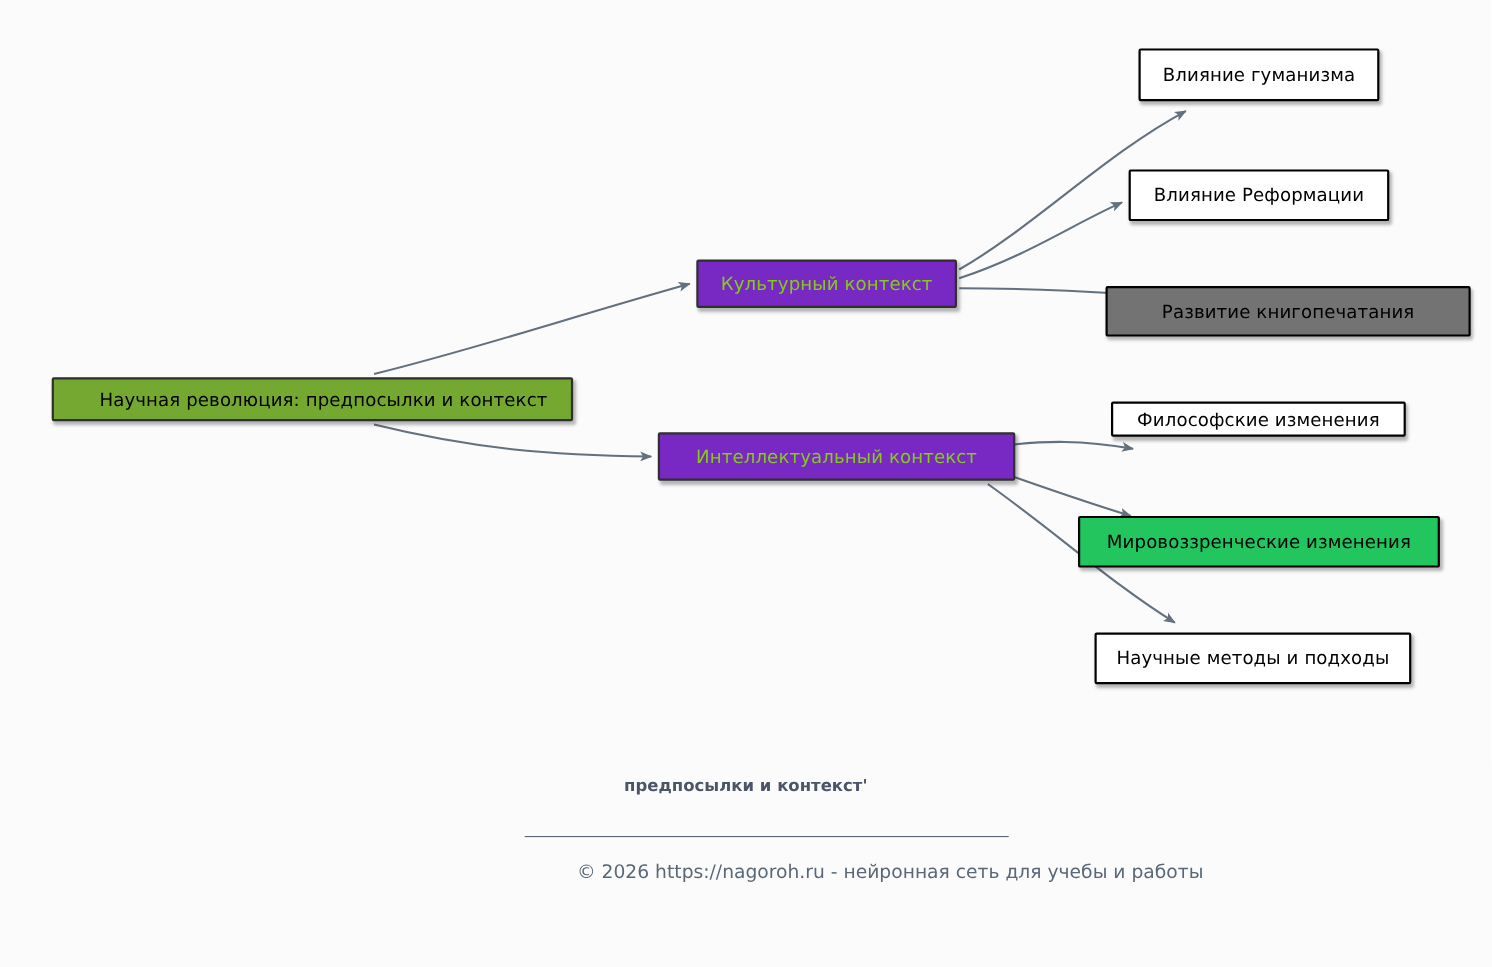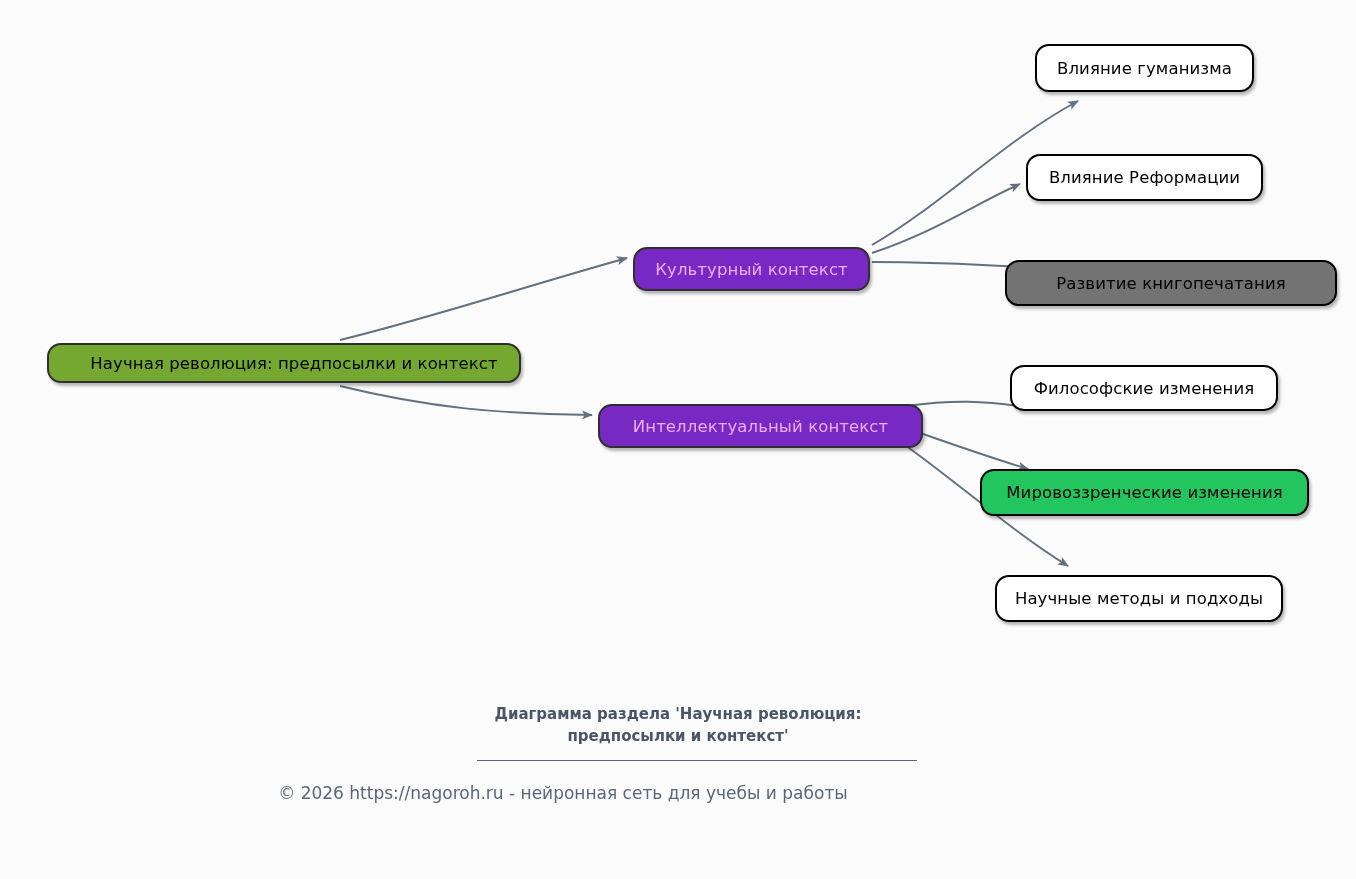--- a/index.html
+++ b/index.html
@@ -23,39 +23,38 @@
     height: 879px;
     pointer-events: none;
   }
   .node {
     position: absolute;
     box-sizing: border-box;
     display: flex;
     align-items: center;
     justify-content: center;
     border: 2px solid #000000;
-    border-radius: 14px;
+    border-radius: 2px;
     background: #ffffff;
     color: #000000;
     font-size: 16.5px;
     font-family: "DejaVu Sans", sans-serif;
     white-space: nowrap;
     box-shadow: 2px 3px 3px rgba(40,40,48,0.33);
     letter-spacing: 0.1px;
   }
   .node.root {
     background: #74a830;
     border-color: #2f2f2f;
     padding-left: 20px;
   }
   .node.branch {
     background: #7829c4;
     border-color: #2f2f2f;
-    color: #f0abfc;
-    margin-top: 11px;
+    color: #84cc16;
   }
   .node.leaf {
     background: #ffffff;
   }
   #caption {
     position: absolute;
     left: 0;
     width: 1356px;
     top: 703px;
     text-align: center;
@@ -71,25 +70,24 @@
     top: 760px;
     width: 440px;
     height: 1px;
     background: #5a6573;
   }
   #footer {
     position: absolute;
     left: 0;
     width: 1094px;
     top: 783px;
-    text-align: center;
+    text-align: right;
     color: #5a6778;
     font-size: 17px;
     font-family: "DejaVu Sans", sans-serif;
-    padding-left: 16px;
   }
 </style>
 </head>
 <body>
 
 <div id="canvas">
 
   <svg id="edge-layer" viewBox="0 0 1356 879" xmlns="http://www.w3.org/2000/svg">
     <defs>
       <marker id="arrowhead" markerWidth="11" markerHeight="9" refX="10" refY="4.5" orient="auto" markerUnits="userSpaceOnUse">
@@ -109,24 +107,23 @@
   </svg>
 
   <div class="node root" style="left: 47px; top: 343px; width: 474px; height: 40px; background: rgb(116, 168, 48);">Научная революция: предпосылки и контекст</div>
 
   <div class="node branch" style="left: 633px; top: 236px; width: 237px; height: 44px; background: rgb(120, 41, 196);">Культурный контекст</div>
   <div class="node leaf" style="left: 1035px; top: 44px; width: 219px; height: 48px; background: rgb(255, 255, 255);">Влияние гуманизма</div>
   <div class="node leaf" style="left: 1026px; top: 154px; width: 237px; height: 47px; background: rgb(255, 255, 255);">Влияние Реформации</div>
   <div class="node leaf" style="left: 1005px; top: 260px; width: 332px; height: 46px; background: #737373;">Развитие книгопечатания</div>
 
   <div class="node branch" style="left: 598px; top: 393px; width: 325px; height: 44px; background: rgb(120, 41, 196);">Интеллектуальный контекст</div>
-  <div class="node leaf" style="left: 1010px; top: 365px; width: 268px; height: 46px; background: rgb(255, 255, 255);">Философские изменения</div>
+  <div class="node leaf" style="left: 1010px; top: 365px; width: 268px; height: 32px; background: rgb(255, 255, 255);">Философские изменения</div>
   <div class="node leaf" style="left: 980px; top: 469px; width: 329px; height: 47px; background: #22c55e;">Мировоззренческие изменения</div>
   <div class="node leaf" style="left: 995px; top: 575px; width: 288px; height: 47px; background: rgb(255, 255, 255);">Научные методы и подходы</div>
 
   <div id="caption">
-    <div>Диаграмма раздела 'Научная революция:</div>
     <div>предпосылки и контекст'</div>
   </div>
   <div id="caption-divider"></div>
   <div id="footer">© 2026 https://nagoroh.ru - нейронная сеть для учебы и работы</div>
 
 </div>
 
 </body></html>

